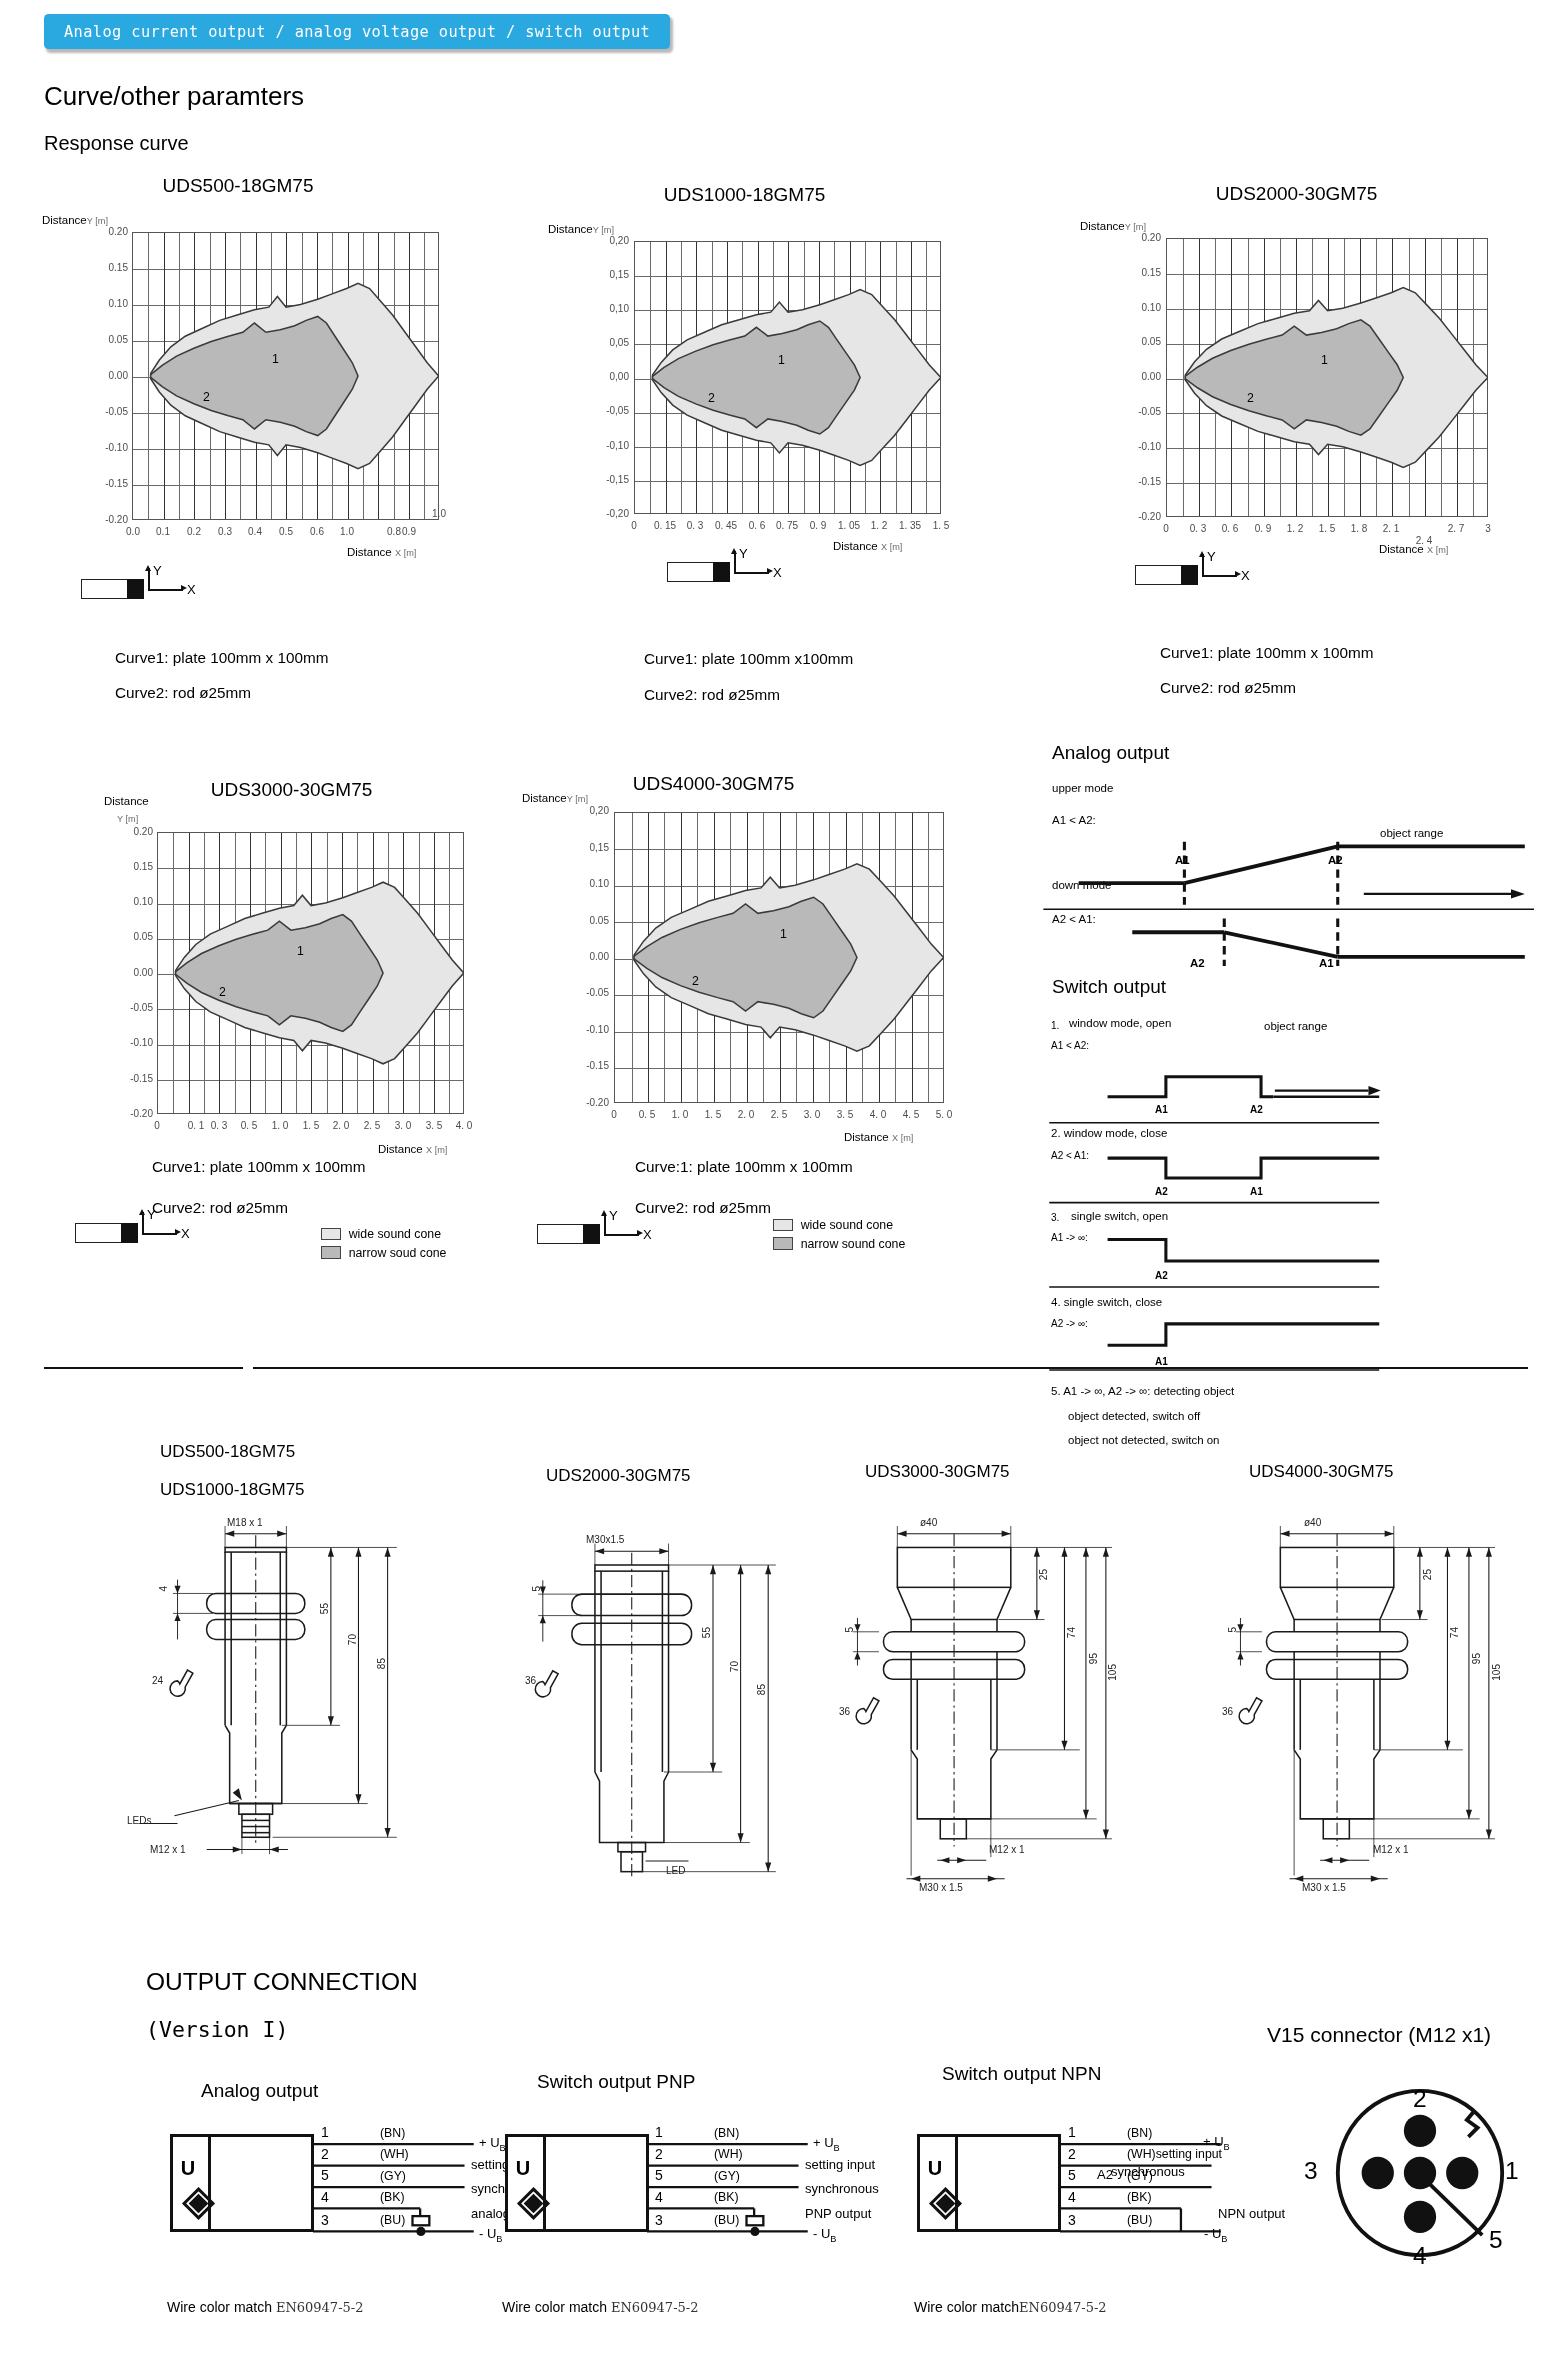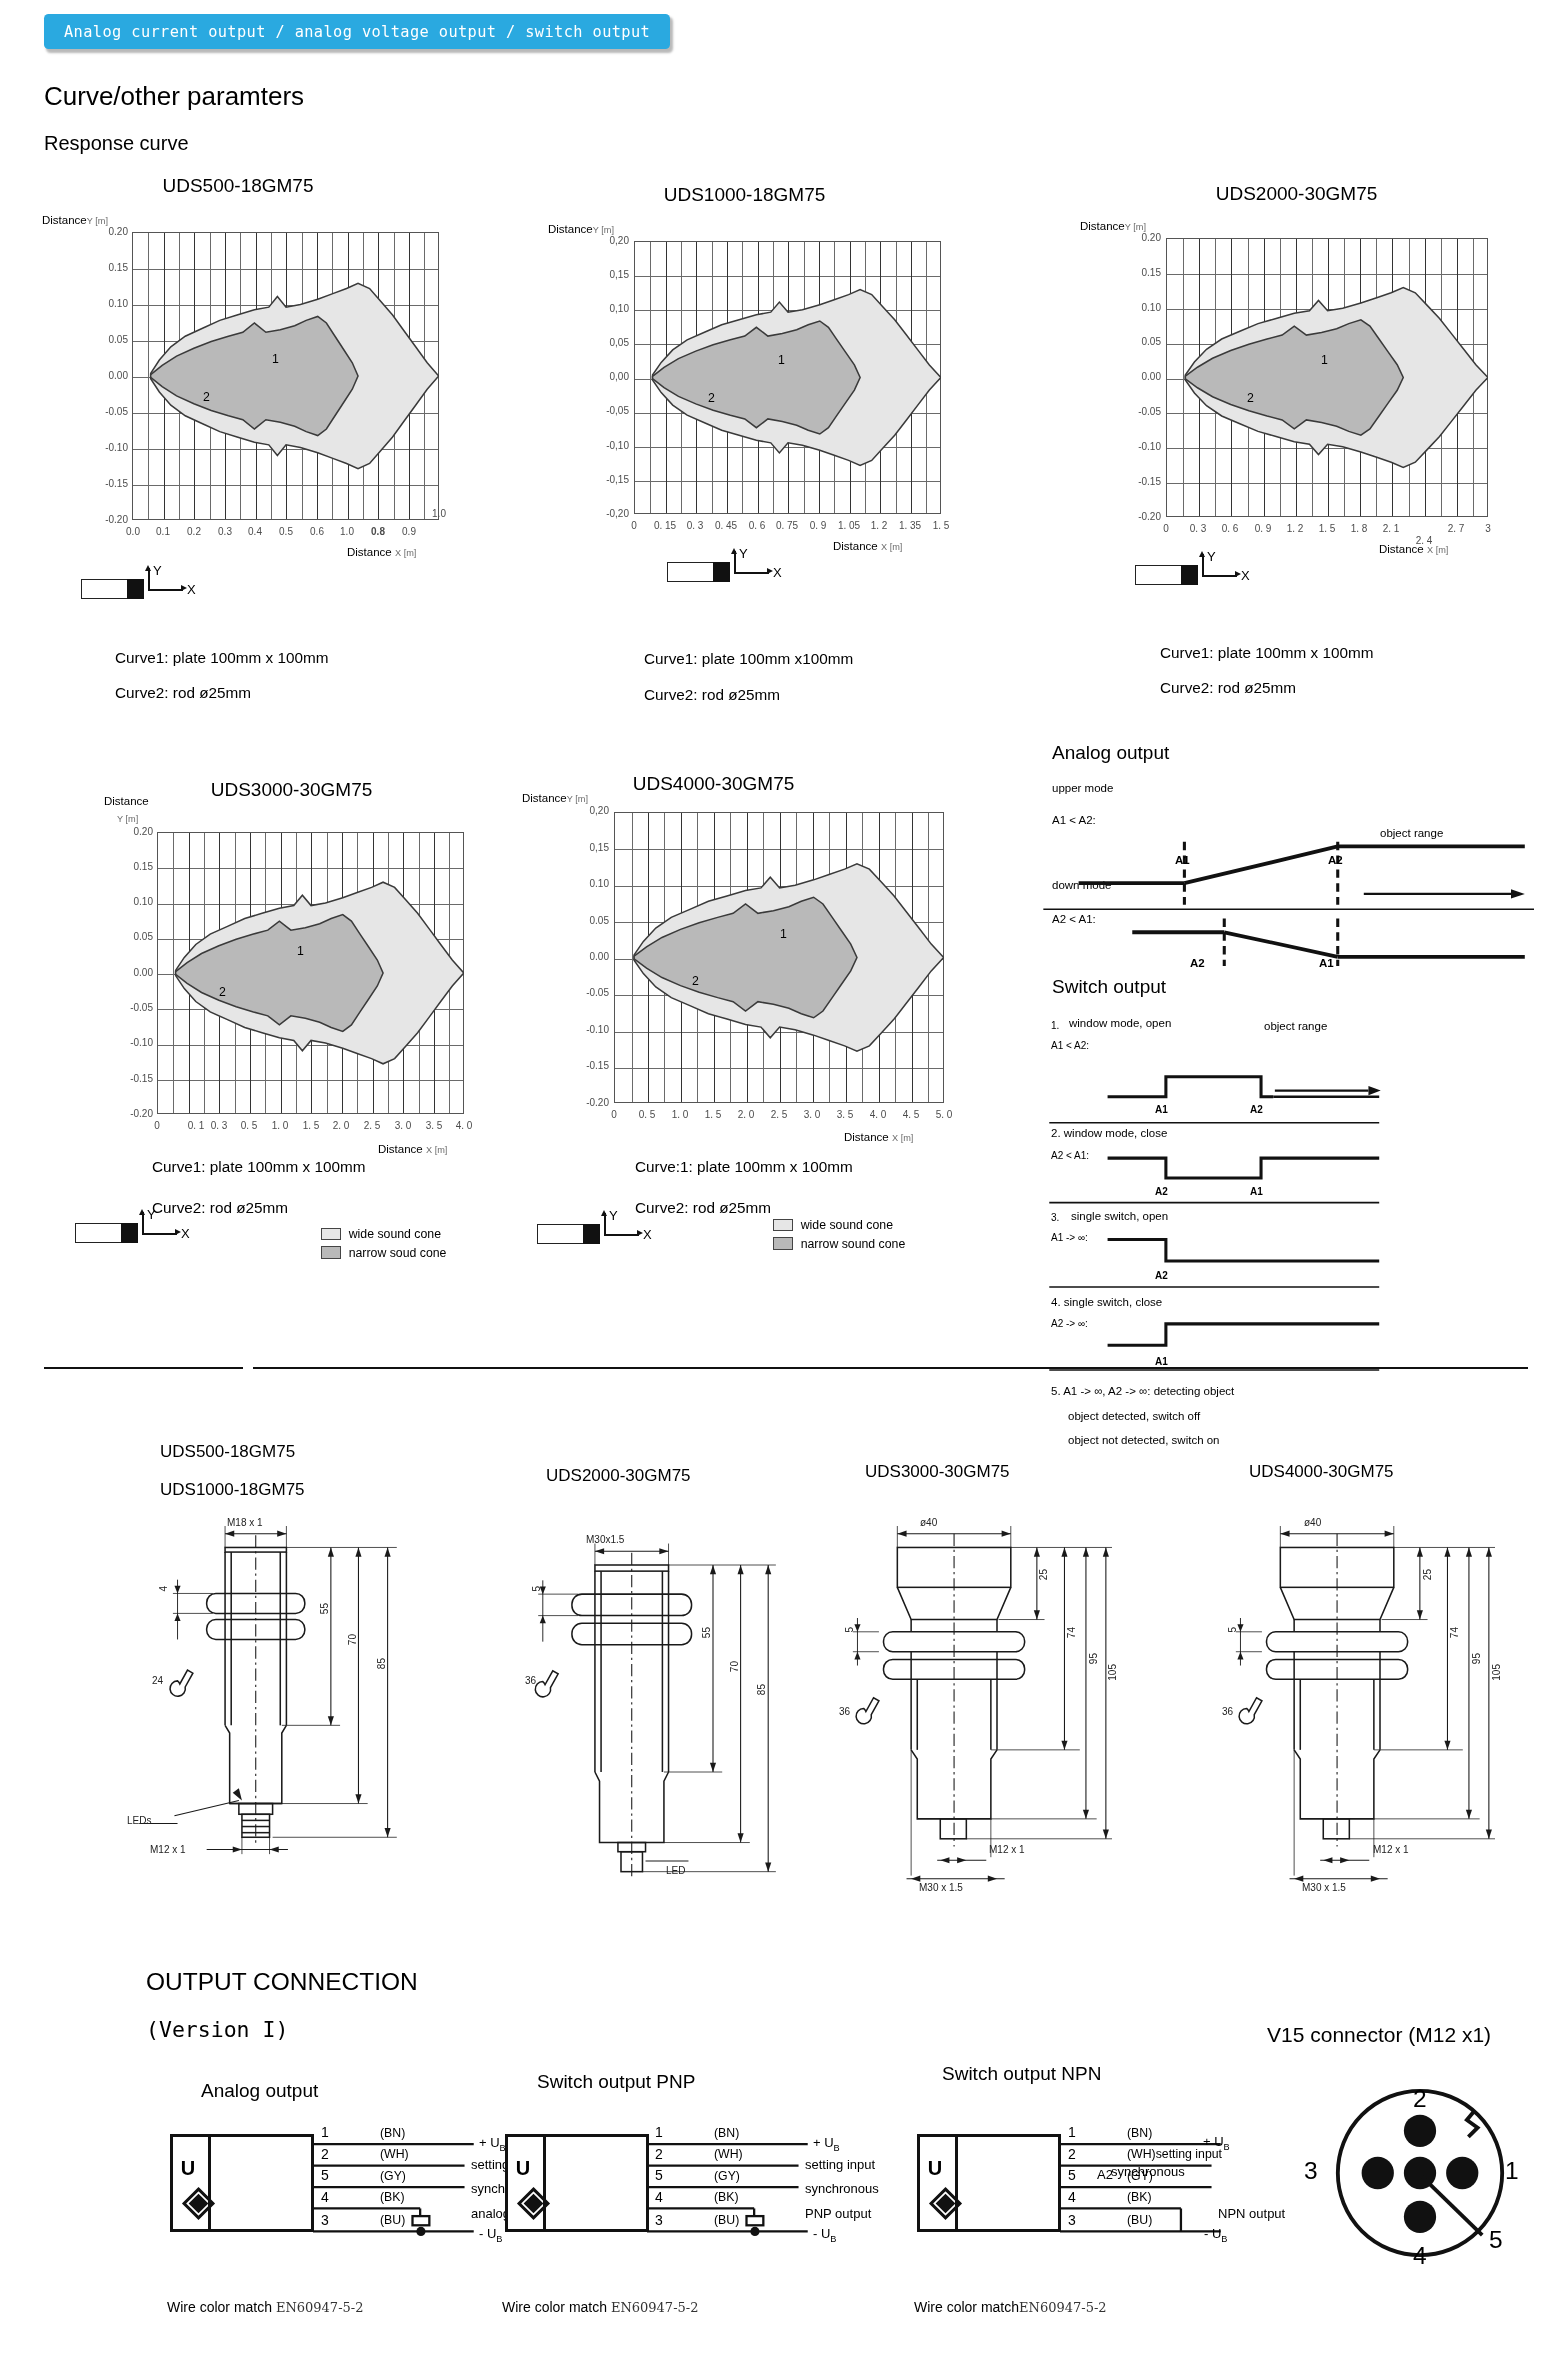--- a/index.html
+++ b/index.html
@@ -167,21 +167,21 @@
     <div class="ytick" style="left: 43px; top: 263px; width: 43px;">-0.15</div>
     <div class="ytick" style="left: 43px; top: 299px; width: 43px;">-0.20</div>
     <div class="xtick" style="left: 71px; top: 311px; width: 40px;">0.0</div>
     <div class="xtick" style="left: 101px; top: 311px; width: 40px;">0.1</div>
     <div class="xtick" style="left: 132px; top: 311px; width: 40px;">0.2</div>
     <div class="xtick" style="left: 163px; top: 311px; width: 40px;">0.3</div>
     <div class="xtick" style="left: 193px; top: 311px; width: 40px;">0.4</div>
     <div class="xtick" style="left: 224px; top: 311px; width: 40px;">0.5</div>
     <div class="xtick" style="left: 255px; top: 311px; width: 40px;">0.6</div>
     <div class="xtick" style="left: 285px; top: 311px; width: 40px;">1.0</div>
-    <div class="xtick" style="left: 316px; top: 311px; width: 40px; font-weight: bold;">0.8</div>
+    <div class="xtick" style="left: 332px; top: 311px; width: 40px;">0.8</div>
     <div class="xtick" style="left: 347px; top: 311px; width: 40px;">0.9</div>
     <div class="xtick" style="left: 377px; top: 293px; width: 40px;">1.0</div>
   </div>
 <div class="pict abs" style="left:81px; top:568px;">
   <div class="body"></div>
     <div class="cap"></div>
   <div class="ax-v"></div>
     <div class="arrY"></div>
     <div class="lblY">Y</div>
   <div class="ax-h"></div>

